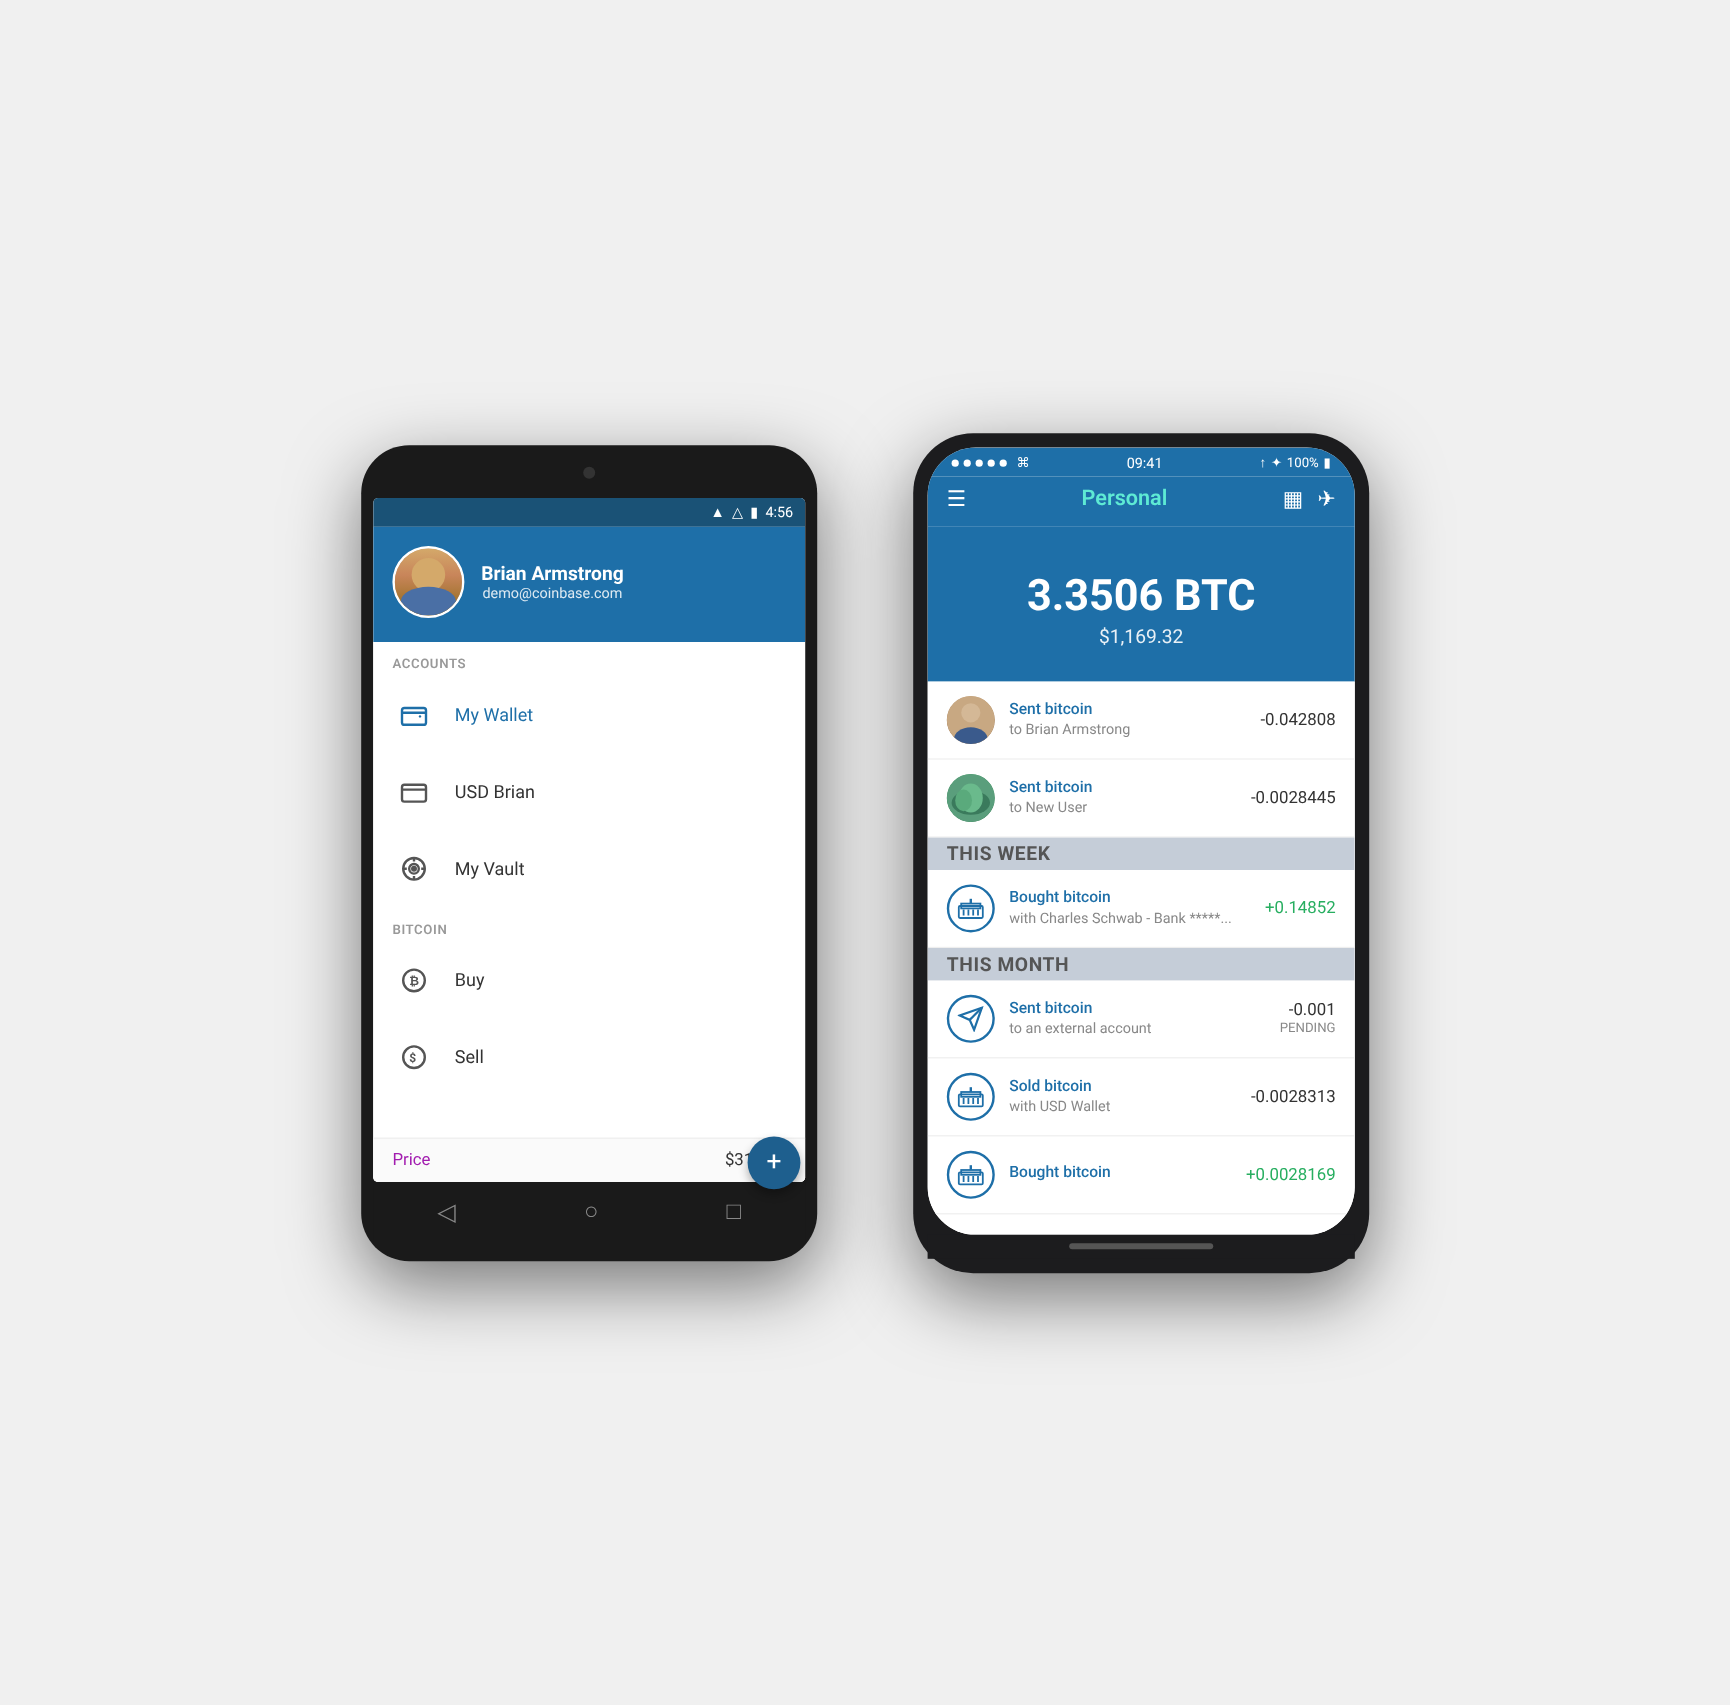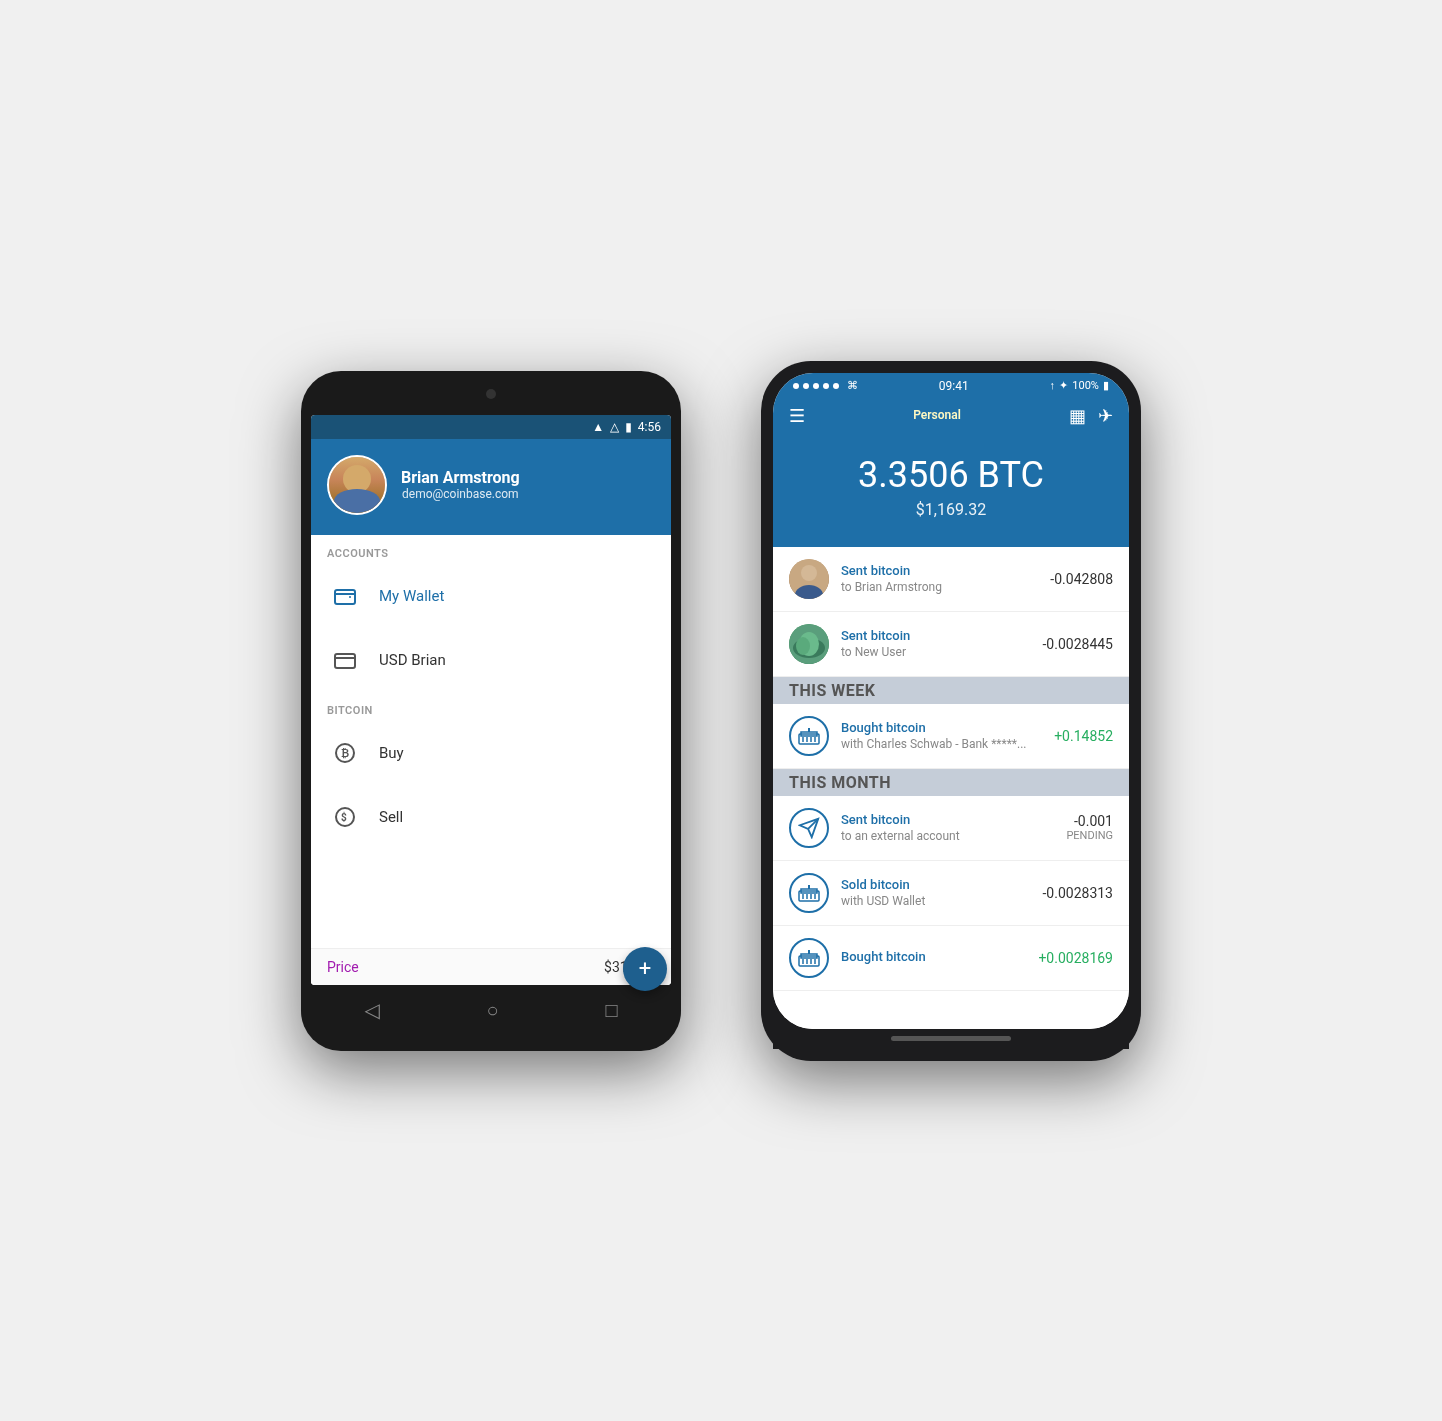--- a/index.html
+++ b/index.html
@@ -217,30 +217,30 @@
     .ios-status-center { font-size: 12px; }
     .ios-status-right { display: flex; gap: 4px; align-items: center; font-size: 11px; }
 
     .ios-nav-bar {
       background: #1e6fa8;
       display: flex;
       justify-content: space-between;
       align-items: center;
       padding: 8px 16px 12px;
     }
-    .ios-nav-title { color: #fef9c3; font-size: 12px; font-weight: 600; }
+    .ios-nav-title { color: #5eead4; font-size: 18px; font-weight: 600; }
     .ios-nav-icon { color: white; font-size: 18px; cursor: pointer; }
 
     .ios-balance-section {
       background: #1e6fa8;
       padding: 16px 20px 28px;
       text-align: center;
       color: white;
     }
-    .ios-btc-amount { font-size: 36px; font-weight: 400; }
+    .ios-btc-amount { font-size: 36px; font-weight: 700; margin-top: 20px; }
     .ios-usd-amount { font-size: 16px; opacity: 0.9; margin-top: 4px; }
 
     .ios-transactions {
       flex: 1;
       background: white;
       overflow: hidden;
     }
     .ios-tx-item {
       display: flex;
       align-items: center;
@@ -356,20 +356,34 @@
         <div class="android-menu-item">
           <div class="android-menu-icon">
             <svg class="icon-svg" viewBox="0 0 24 24" fill="none" stroke="#555" stroke-width="2">
               <rect x="2" y="6" width="20" height="14" rx="2"></rect>
               <path d="M2 10h20"></path>
             </svg>
           </div>
           <span class="android-menu-label">USD Brian</span>
         </div>
 
+        <div class="android-menu-item">
+          <div class="android-menu-icon">
+            <svg class="icon-svg" viewBox="0 0 24 24" fill="none" stroke="#555" stroke-width="2">
+              <circle cx="12" cy="12" r="9"></circle>
+              <circle cx="12" cy="12" r="4"></circle>
+              <circle cx="12" cy="12" r="1.5" fill="#555"></circle>
+              <line x1="12" y1="3" x2="12" y2="6"></line>
+              <line x1="12" y1="18" x2="12" y2="21"></line>
+              <line x1="3" y1="12" x2="6" y2="12"></line>
+              <line x1="18" y1="12" x2="21" y2="12"></line>
+            </svg>
+          </div>
+          <span class="android-menu-label">My Vault</span>
+        </div>
 
         <div class="android-section-label">BITCOIN</div>
 
         <div class="android-menu-item">
           <div class="android-menu-icon">
             <svg class="icon-svg" viewBox="0 0 24 24" fill="none" stroke="#555" stroke-width="2">
               <circle cx="12" cy="12" r="9"></circle>
               <text x="8" y="16" fill="#555" stroke="none" font-size="10" font-weight="bold">₿</text>
             </svg>
           </div>

